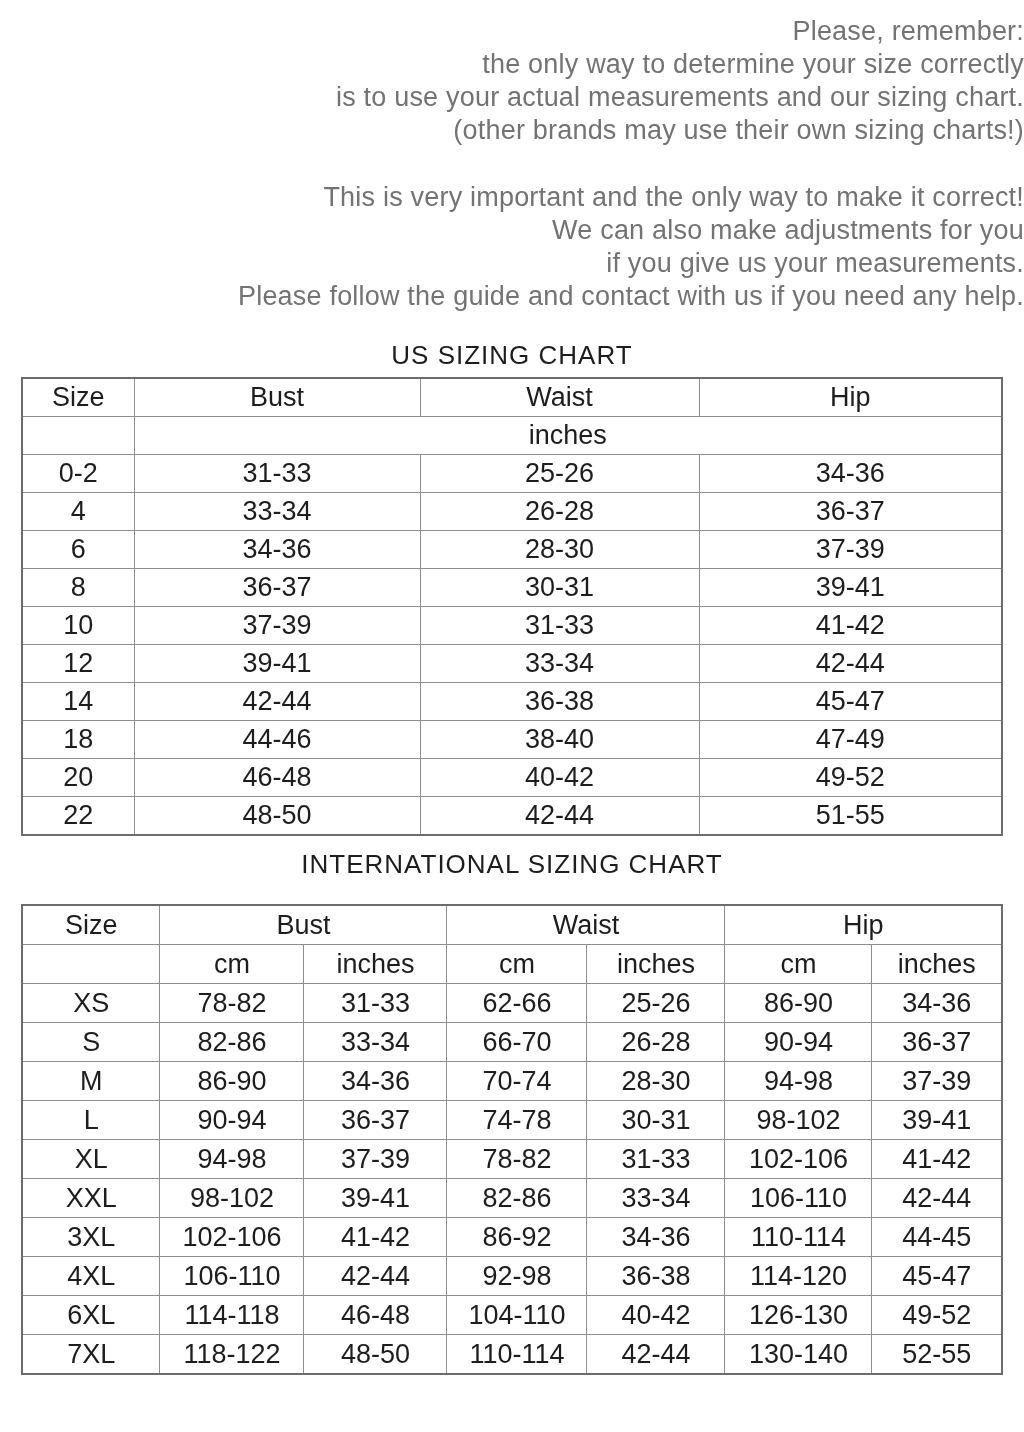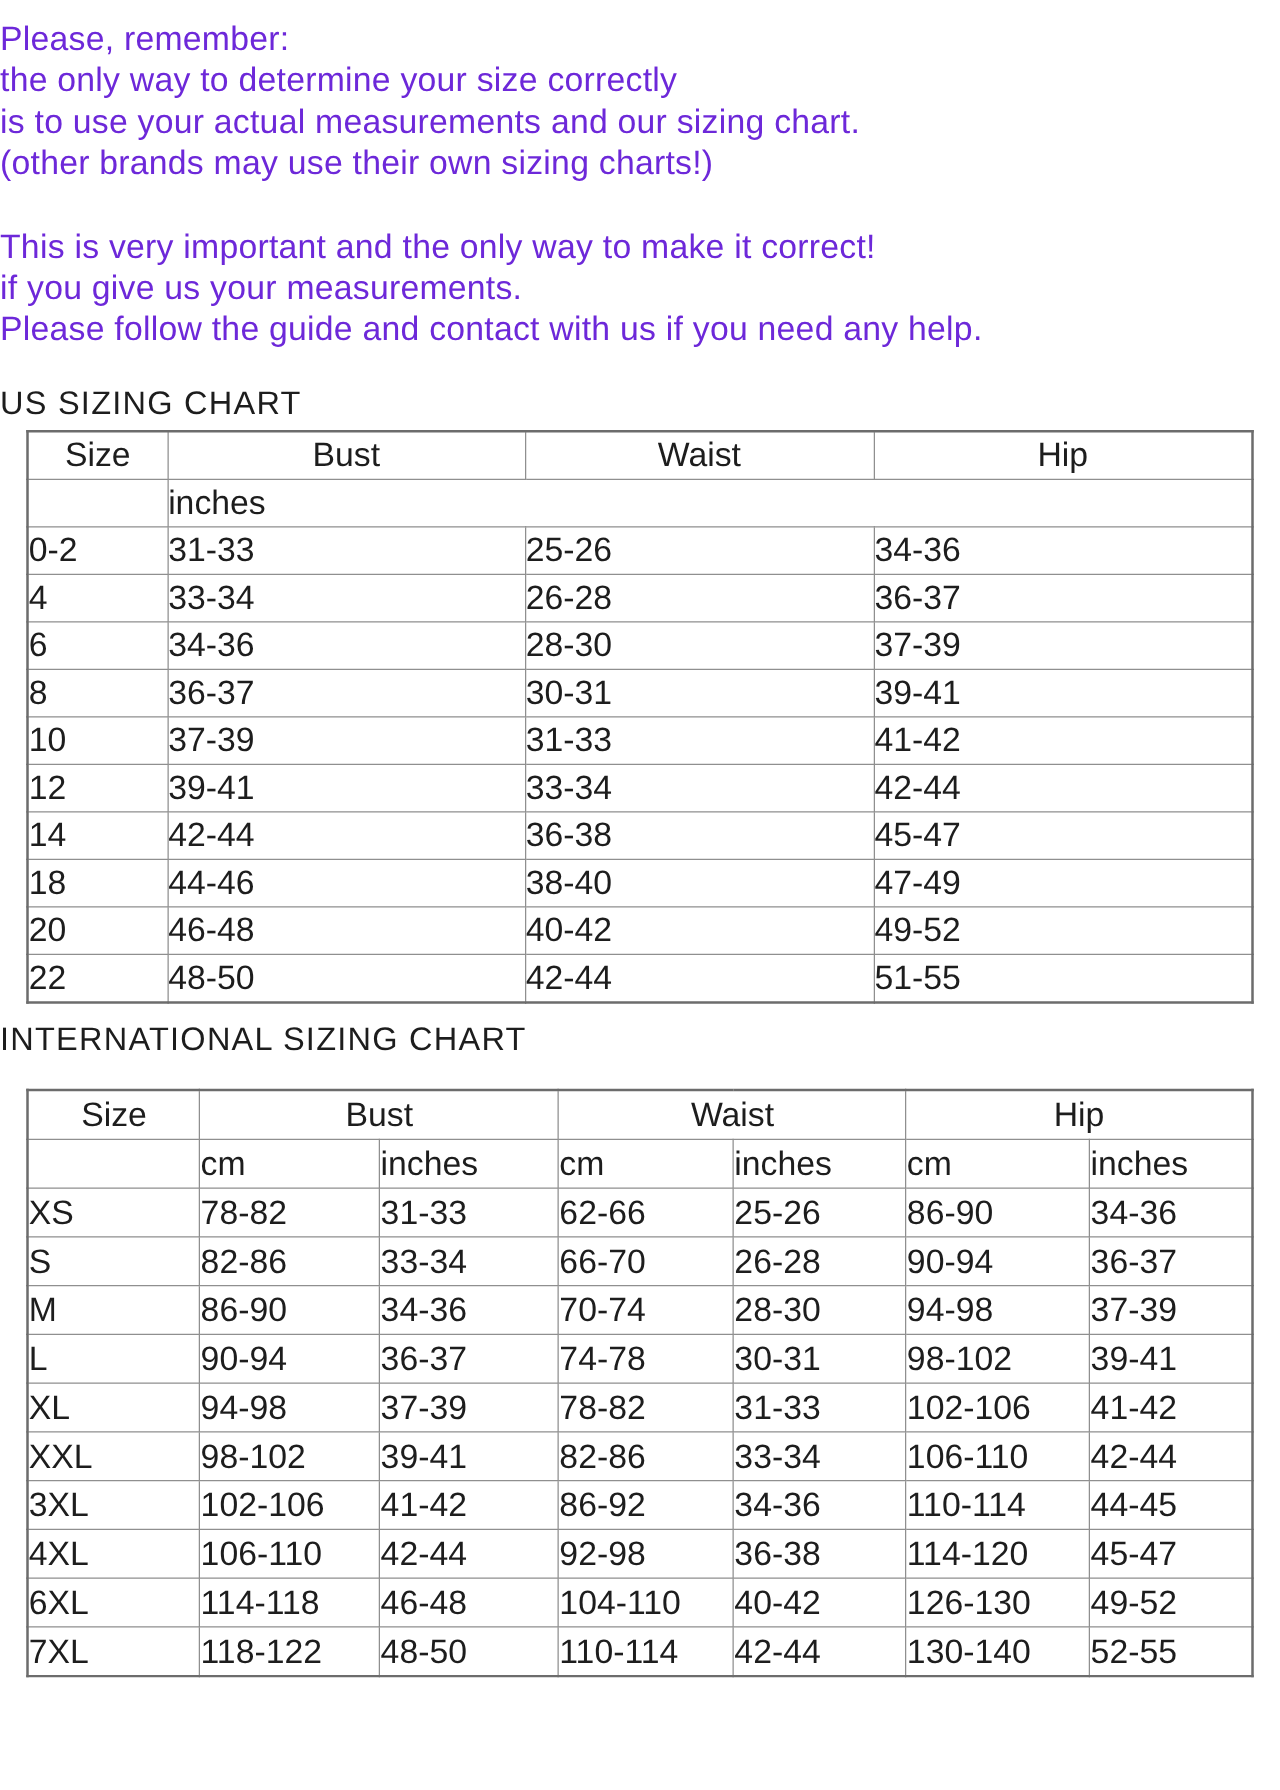--- a/index.html
+++ b/index.html
@@ -13,50 +13,51 @@
     font-family: "Liberation Sans", sans-serif;
     -webkit-font-smoothing: antialiased;
   }
   .page {
     width: 1024px;
     overflow: hidden;
   }
   
   .intro {
     padding-top: 15px;
-    text-align: left;
+    text-align: right;
     font-size: 27px;
     line-height: 33px;
-    color: #6d28d9;
+    color: #737373;
     letter-spacing: 0.2px;
   }
   .intro p { margin: 0; }
   .intro .block2 { margin-top: 34px; }
 
   
   .chart-title {
     margin: 0;
-    text-align: left;
+    text-align: center;
     font-size: 26px;
     line-height: 30px;
     font-weight: 400;
     letter-spacing: 1px;
     color: #1d1d1d;
   }
   #us-title   { margin-top: 27px; margin-bottom: 7px; }
   #intl-title { margin-top: 13px; margin-bottom: 25px; }
 
   
   table.sizing {
     width: 980px;
     margin: 0 auto;
     border-collapse: collapse;
     table-layout: fixed;
     font-size: 27px;
     color: #1d1d1d;
+    text-align: center;
     border: 2px solid #6c6c6c;
   }
   table.sizing th,
   table.sizing td {
     border: 1px solid #8f8f8f;
     font-weight: 400;
     padding: 0;
     overflow: hidden;
     white-space: nowrap;
   }
@@ -70,20 +71,21 @@
 
   <div class="intro">
     <div class="block1">
       <p>Please, remember:</p>
       <p>the only way to determine your size correctly</p>
       <p>is to use your actual measurements and our sizing chart.</p>
       <p>(other brands may use their own sizing charts!)</p>
     </div>
     <div class="block2">
       <p>This is very important and the only way to make it correct!</p>
+      <p>We can also make adjustments for you</p>
       <p>if you give us your measurements.</p>
       <p>Please follow the guide and contact with us if you need any help.</p>
     </div>
   </div>
 
   <h2 class="chart-title" id="us-title">US SIZING CHART</h2>
 
   <table class="sizing" id="us-table">
     <colgroup>
       <col style="width:112px">

